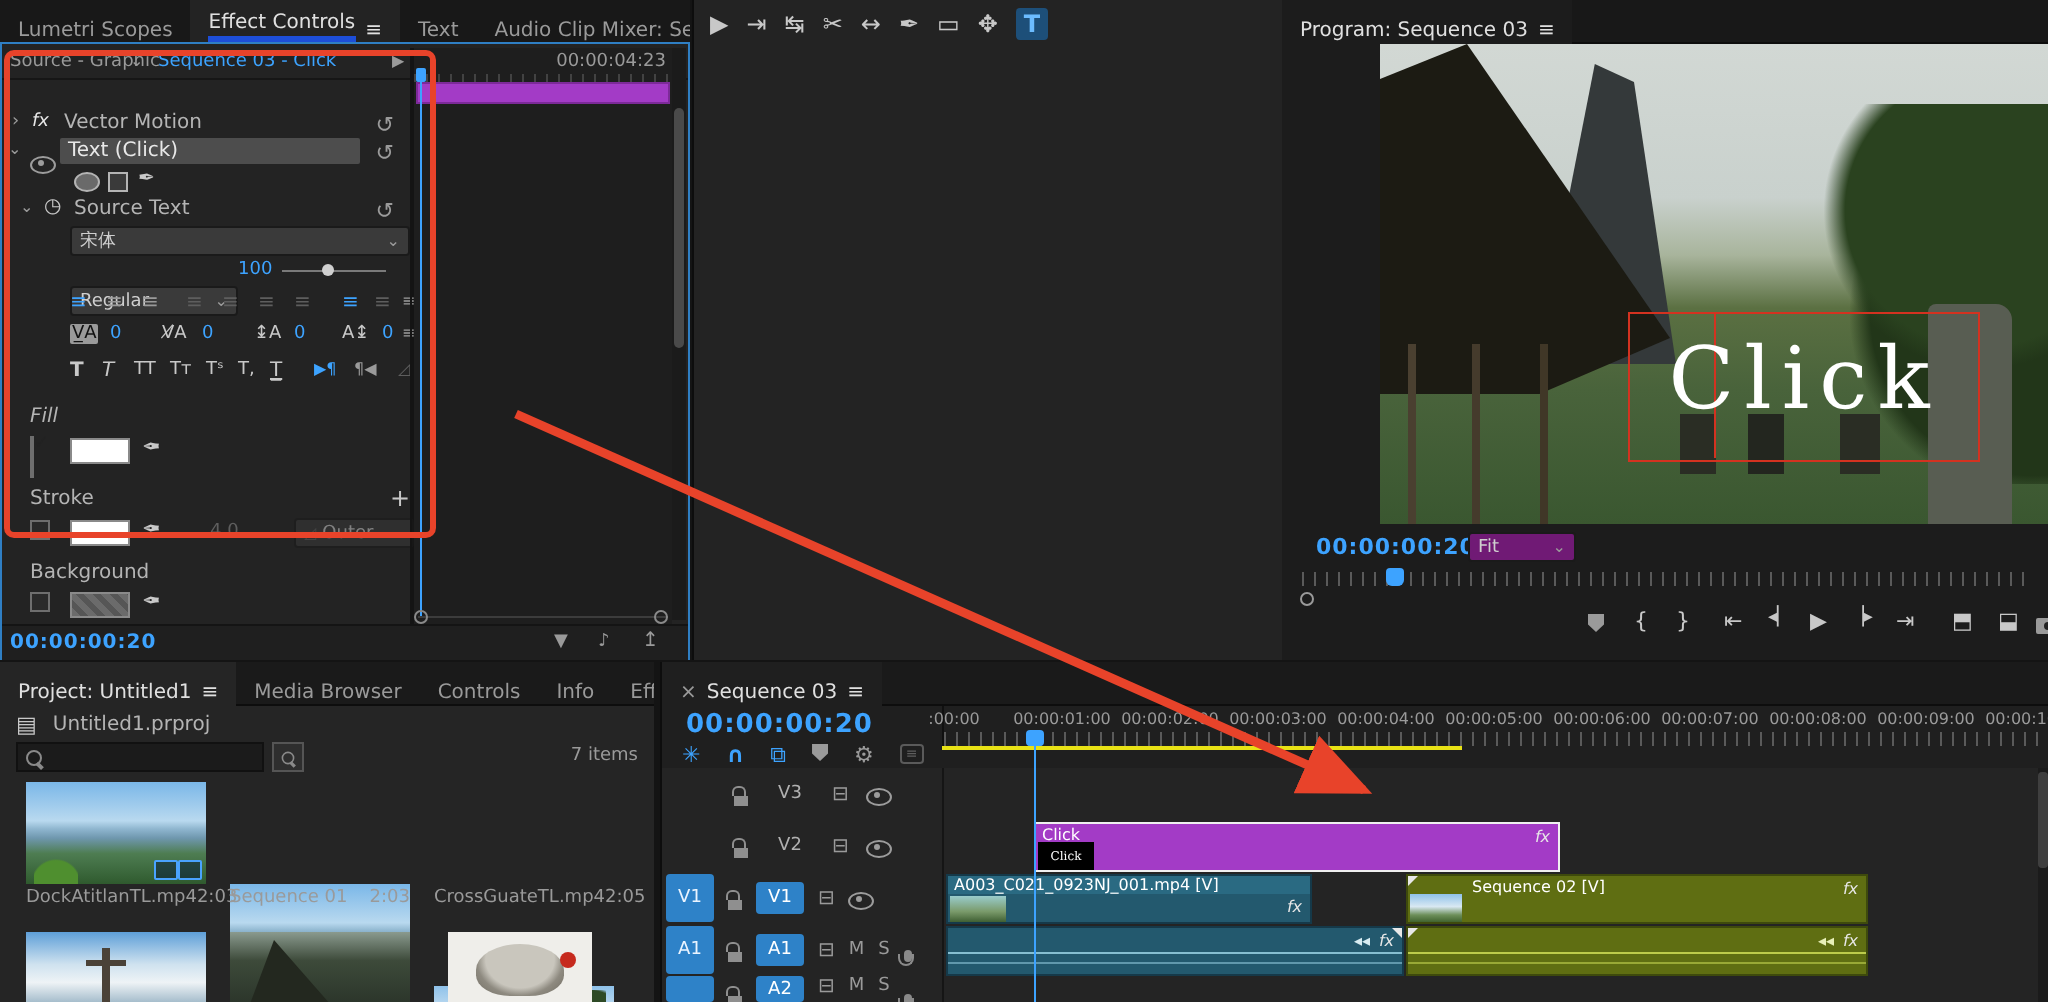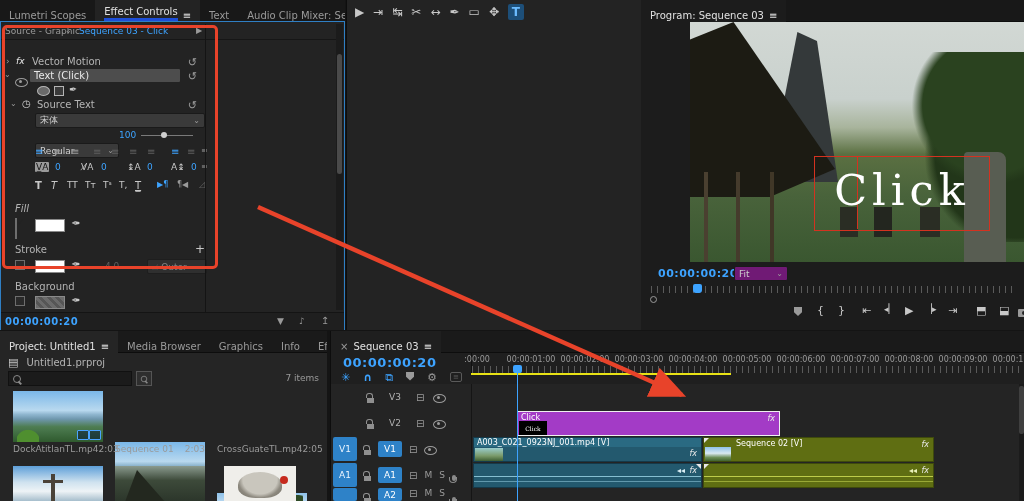--- a/index.html
+++ b/index.html
@@ -76,20 +76,33 @@
     </div>
     <div class="abs" style="left:0;top:21px;width:343px;height:308px;border:1px solid #2f7fc4;background:#232323;">
 
       <div class="abs" style="left:0;top:2px;width:343px;height:15px;border-bottom:1px solid #161616;">
         <span class="abs lbl mid" style="left:4px;top:2px;font-size:9px;">Source - Graphic</span>
         <span class="abs mid" style="left:64px;top:2px;font-size:8px;">⌄</span>
         <span class="abs blue" style="left:78px;top:2px;font-size:9px;">Sequence 03 - Click</span>
         <span class="abs mid" style="left:195px;top:2px;font-size:8px;">▶</span>
       </div>
 
+      <div class="abs" style="left:205px;top:2px;width:129px;height:306px;background:#1e1e1e;border-left:1px solid #141414;">
+        <span class="abs mid" style="right:3px;top:2px;font-size:9px;">00:00:04:23</span>
+        <div class="abs tick-h" style="left:0;top:13px;width:129px;height:4px;opacity:.6;"></div>
+        <div class="abs" style="left:1px;top:17px;width:127px;height:11px;background:#a33bc6;border:1px solid #7d2a99;box-sizing:border-box;overflow:hidden;">
+          <span style="font-size:7px;color:#f0d8f8;padding-left:2px;">Click</span>
+        </div>
+        <div class="abs" style="left:3px;top:10px;width:1px;height:275px;background:#3da3ff;"></div>
+        <div class="abs" style="left:1px;top:10px;width:5px;height:7px;background:#3da3ff;border-radius:1px;"></div>
+
+        <div class="abs" style="left:2px;top:284px;width:125px;height:1px;background:#3c3c3c;"></div>
+        <div class="abs" style="left:0px;top:281px;width:7px;height:7px;border:1px solid #8a8a8a;border-radius:50%;box-sizing:border-box;"></div>
+        <div class="abs" style="left:120px;top:281px;width:7px;height:7px;border:1px solid #8a8a8a;border-radius:50%;box-sizing:border-box;"></div>
+      </div>
 
       <div class="abs" style="left:335px;top:2px;width:7px;height:286px;background:#1b1b1b;">
         <div class="abs" style="left:1px;top:30px;width:5px;height:120px;background:#4a4a4a;border-radius:3px;"></div>
       </div>
 
       <div class="abs" style="left:0;top:33px;width:205px;height:14px;">
         <span class="abs mid" style="left:5px;top:1px;font-size:9px;">›</span>
         <span class="abs white" style="left:15px;top:1px;font-style:italic;font-size:9px;">fx</span>
         <span class="abs lbl" style="left:31px;top:1px;">Vector Motion</span>
         <span class="reset" style="top:1px;">↺</span>
@@ -264,21 +277,21 @@
   <div class="panel" style="left:0;top:331px;width:327px;height:170px;background:#252525;">
     <div class="tabbar" style="background:#1a1a1a;">
       <div class="tab active" style="background:#252525;">
           <span>Project: Untitled1</span>
           <span>≡</span>
         </div>
       <div class="tab">
           <span>Media Browser</span>
         </div>
       <div class="tab">
-          <span>Graphics</span>
+          <span>Controls</span>
         </div>
       <div class="tab">
           <span>Info</span>
         </div>
       <div class="tab">
           <span>Effects</span>
         </div>
 
     </div>
     <div class="abs" style="left:8px;top:25px;display:flex;align-items:center;gap:8px;">
@@ -421,21 +434,21 @@
     </div>
 
     <div class="clip" style="left:186px;top:80px;width:263px;background:#a33bc6;border:1px solid #f0f0f0;">
       <span style="position:absolute;left:3px;top:1px;">Click</span>
       <div class="abs" style="left:1px;top:9px;width:28px;height:14px;background:#000;display:flex;align-items:center;justify-content:center;">
         <span style="font-family:'DejaVu Serif','Liberation Serif',serif;font-size:6px;color:#fff;">Click</span>
       </div>
       <span class="fxb">fx</span>
     </div>
 
-    <div class="clip" style="left:142px;top:106px;width:229px;background:#23596e;border:1px solid #153949;">
+    <div class="clip" style="left:142px;top:106px;width:183px;background:#23596e;border:1px solid #153949;">
       <div style="position:absolute;left:0;top:0;right:0;height:9px;background:#2a6a82;"></div>
       <span style="position:absolute;left:3px;top:0px;white-space:nowrap;overflow:hidden;max-width:200px;">A003_C021_0923NJ_001.mp4 [V]</span>
       <div class="abs" style="left:1px;top:10px;width:28px;height:13px;background:linear-gradient(180deg,#9cc 0%,#7a9a6a 60%,#3f5f33 100%);"></div>
       <span class="fxb" style="top:11px;">fx</span>
     </div>
 
     <div class="clip" style="left:372px;top:106px;width:231px;background:#5f6e12;border:1px solid #3e4a0c;">
       <span style="position:absolute;left:32px;top:1px;">Sequence 02 [V]</span>
       <div class="abs" style="left:1px;top:9px;width:26px;height:14px;background:linear-gradient(180deg,#8fc2ea 0%,#d8e8f2 45%,#6d8f5a 75%,#41632f 100%);"></div>
       <span class="fxb">fx</span>

